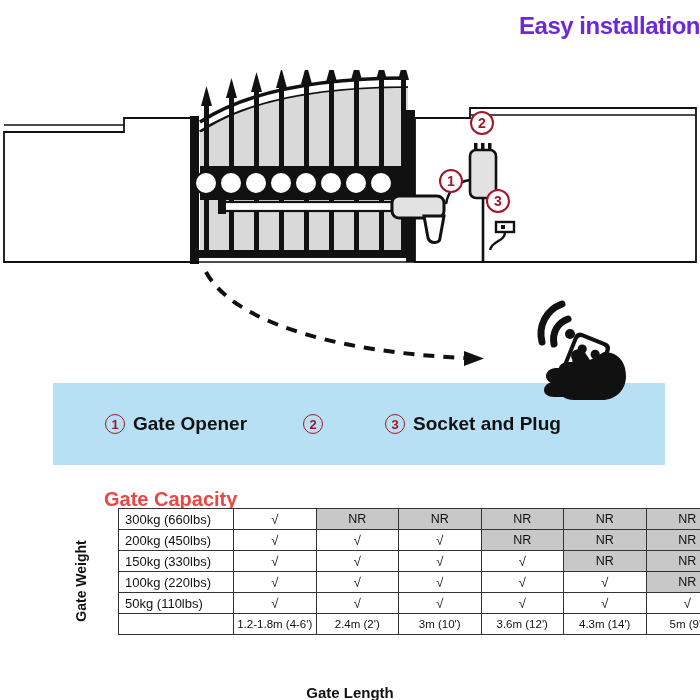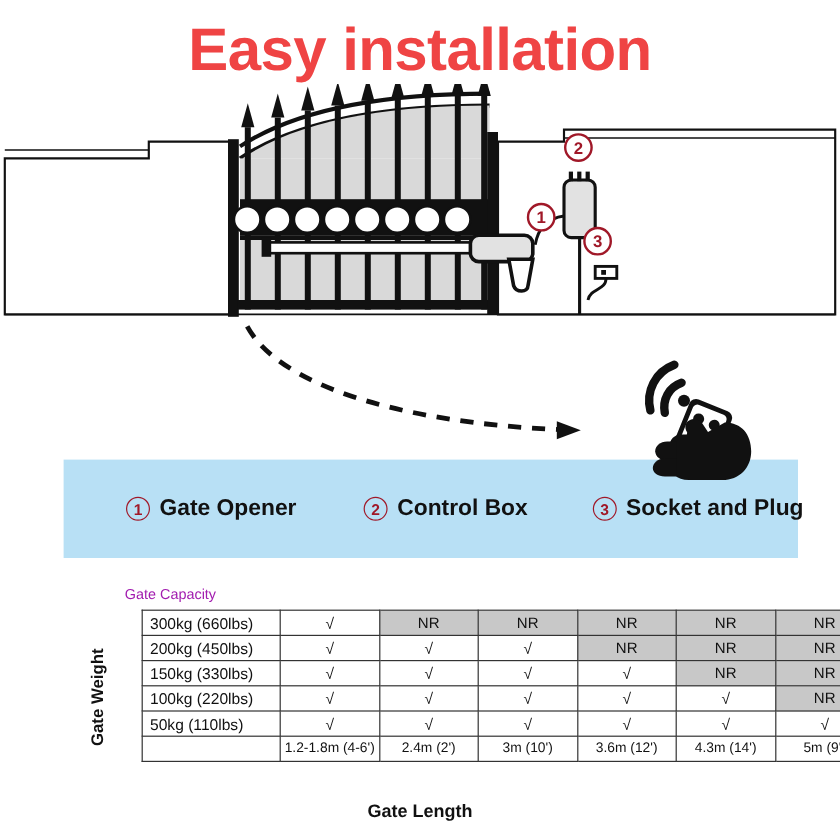--- a/index.html
+++ b/index.html
@@ -14,25 +14,25 @@
     overflow: hidden;
     font-family: "Liberation Sans", sans-serif;
     color: #111111;
   }
 
   #page-title {
     position: absolute;
     top: 12px;
     left: 0;
     width: 700px;
-    text-align: center;
-    font-size: 50px;
+    text-align: right;
+    font-size: 24px;
     font-weight: bold;
     letter-spacing: -0.5px;
-    color: #ef4444;
+    color: #6d28d9;
   }
 
   #illustration {
     position: absolute;
     top: 70px;
     left: 0;
     width: 700px;
     height: 310px;
   }
 
@@ -85,23 +85,23 @@
     left: 512px;
     top: 296px;
     width: 120px;
     height: 104px;
   }
 
   #capacity-heading {
     position: absolute;
     left: 104px;
     top: 488px;
-    font-size: 12px;
-    font-weight: normal;
-    color: #a21caf;
+    font-size: 20px;
+    font-weight: bold;
+    color: #ef4444;
   }
 
   #gate-weight-label {
     position: absolute;
     left: 70px;
     top: 508px;
     width: 22px;
     height: 145px;
     display: flex;
     align-items: center;
@@ -140,21 +140,21 @@
     font-size: 13px;
   }
   #capacity-table td.nr { background: var(--nr); font-size: 12.5px; }
   #capacity-table td.ok { background: #ffffff; font-size: 13px; }
   #capacity-table td.len { font-size: 11.5px; }
   #capacity-table tr.footer-row td.weight-cell { background: #ffffff; }
 
   #gate-length-label {
     position: absolute;
     left: 0;
-    top: 668px;
+    top: 684px;
     width: 700px;
     text-align: center;
     font-size: 15px;
     font-weight: bold;
     color: #111111;
   }
 </style>
 </head>
 <body style="--band: #b8e0f5; --marker: #a01828; --nr: #c8c8c8;">
 
@@ -289,21 +289,20 @@
 </svg>
 
 <div id="legend-band"></div>
 <div id="legend-items">
   <div class="legend-item li0">
     <span class="legend-marker">1</span>
     <span>Gate Opener</span>
   </div>
   <div class="legend-item li1">
     <span class="legend-marker">2</span>
-    <span>Control Box</span>
   </div>
   <div class="legend-item li2">
     <span class="legend-marker">3</span>
     <span>Socket and Plug</span>
   </div>
 </div>
 
 <svg id="remote-icon" viewBox="0 0 120 104">
 
   <g fill="none" stroke="#111" stroke-width="7" stroke-linecap="round">

